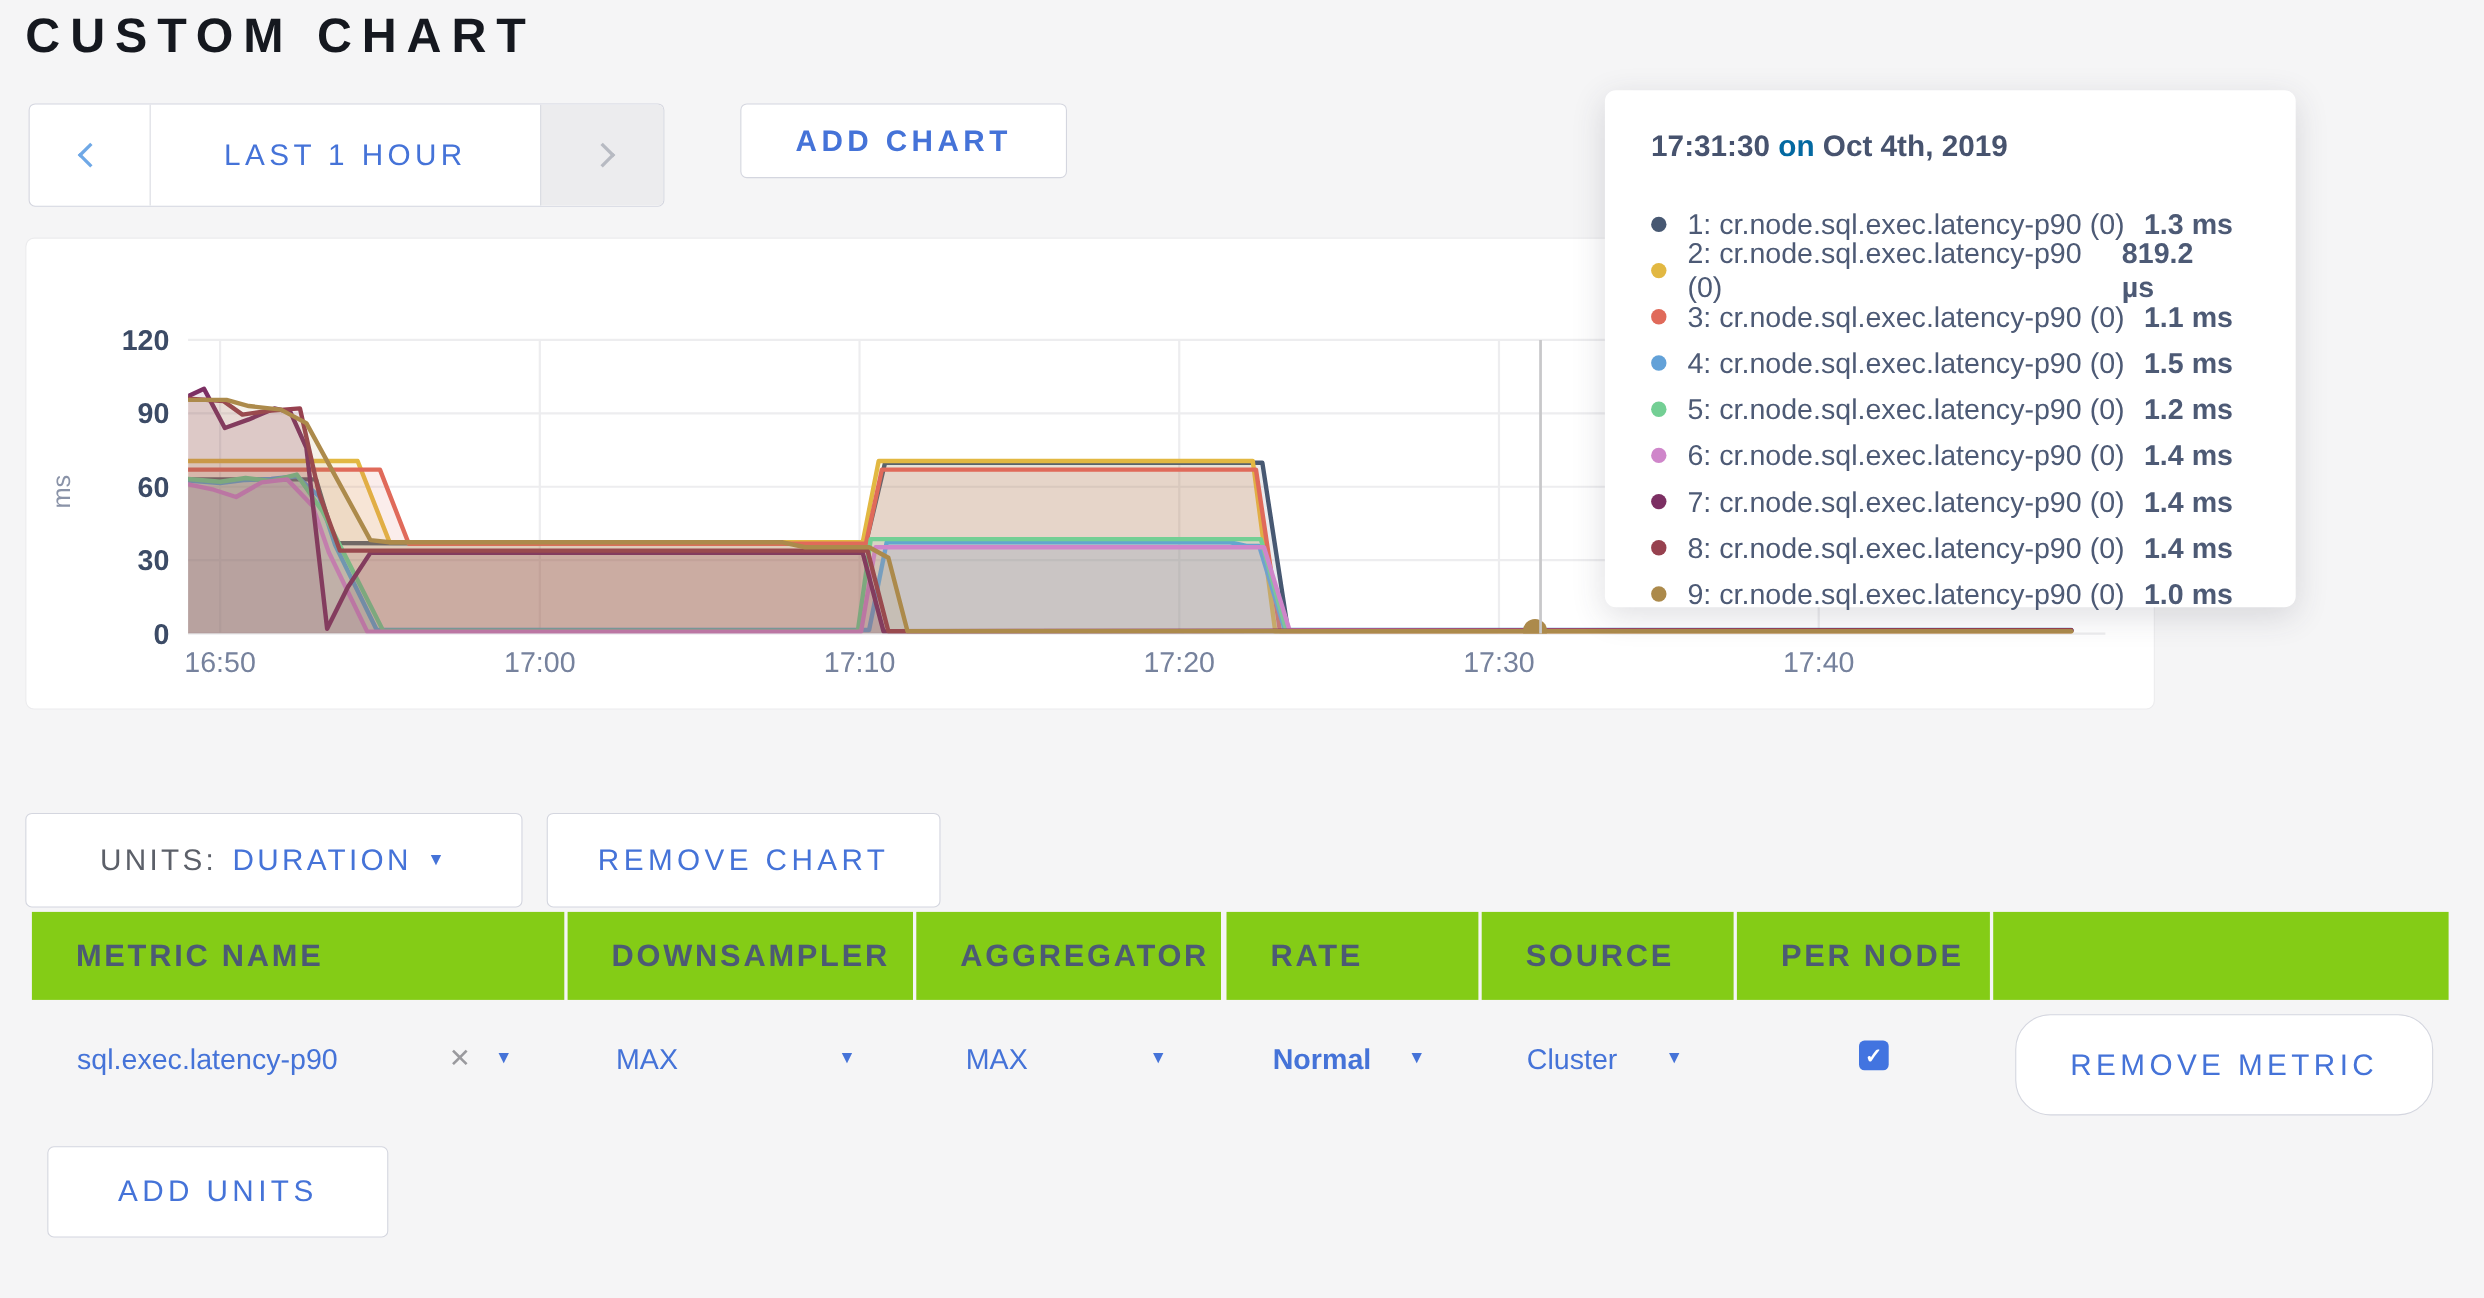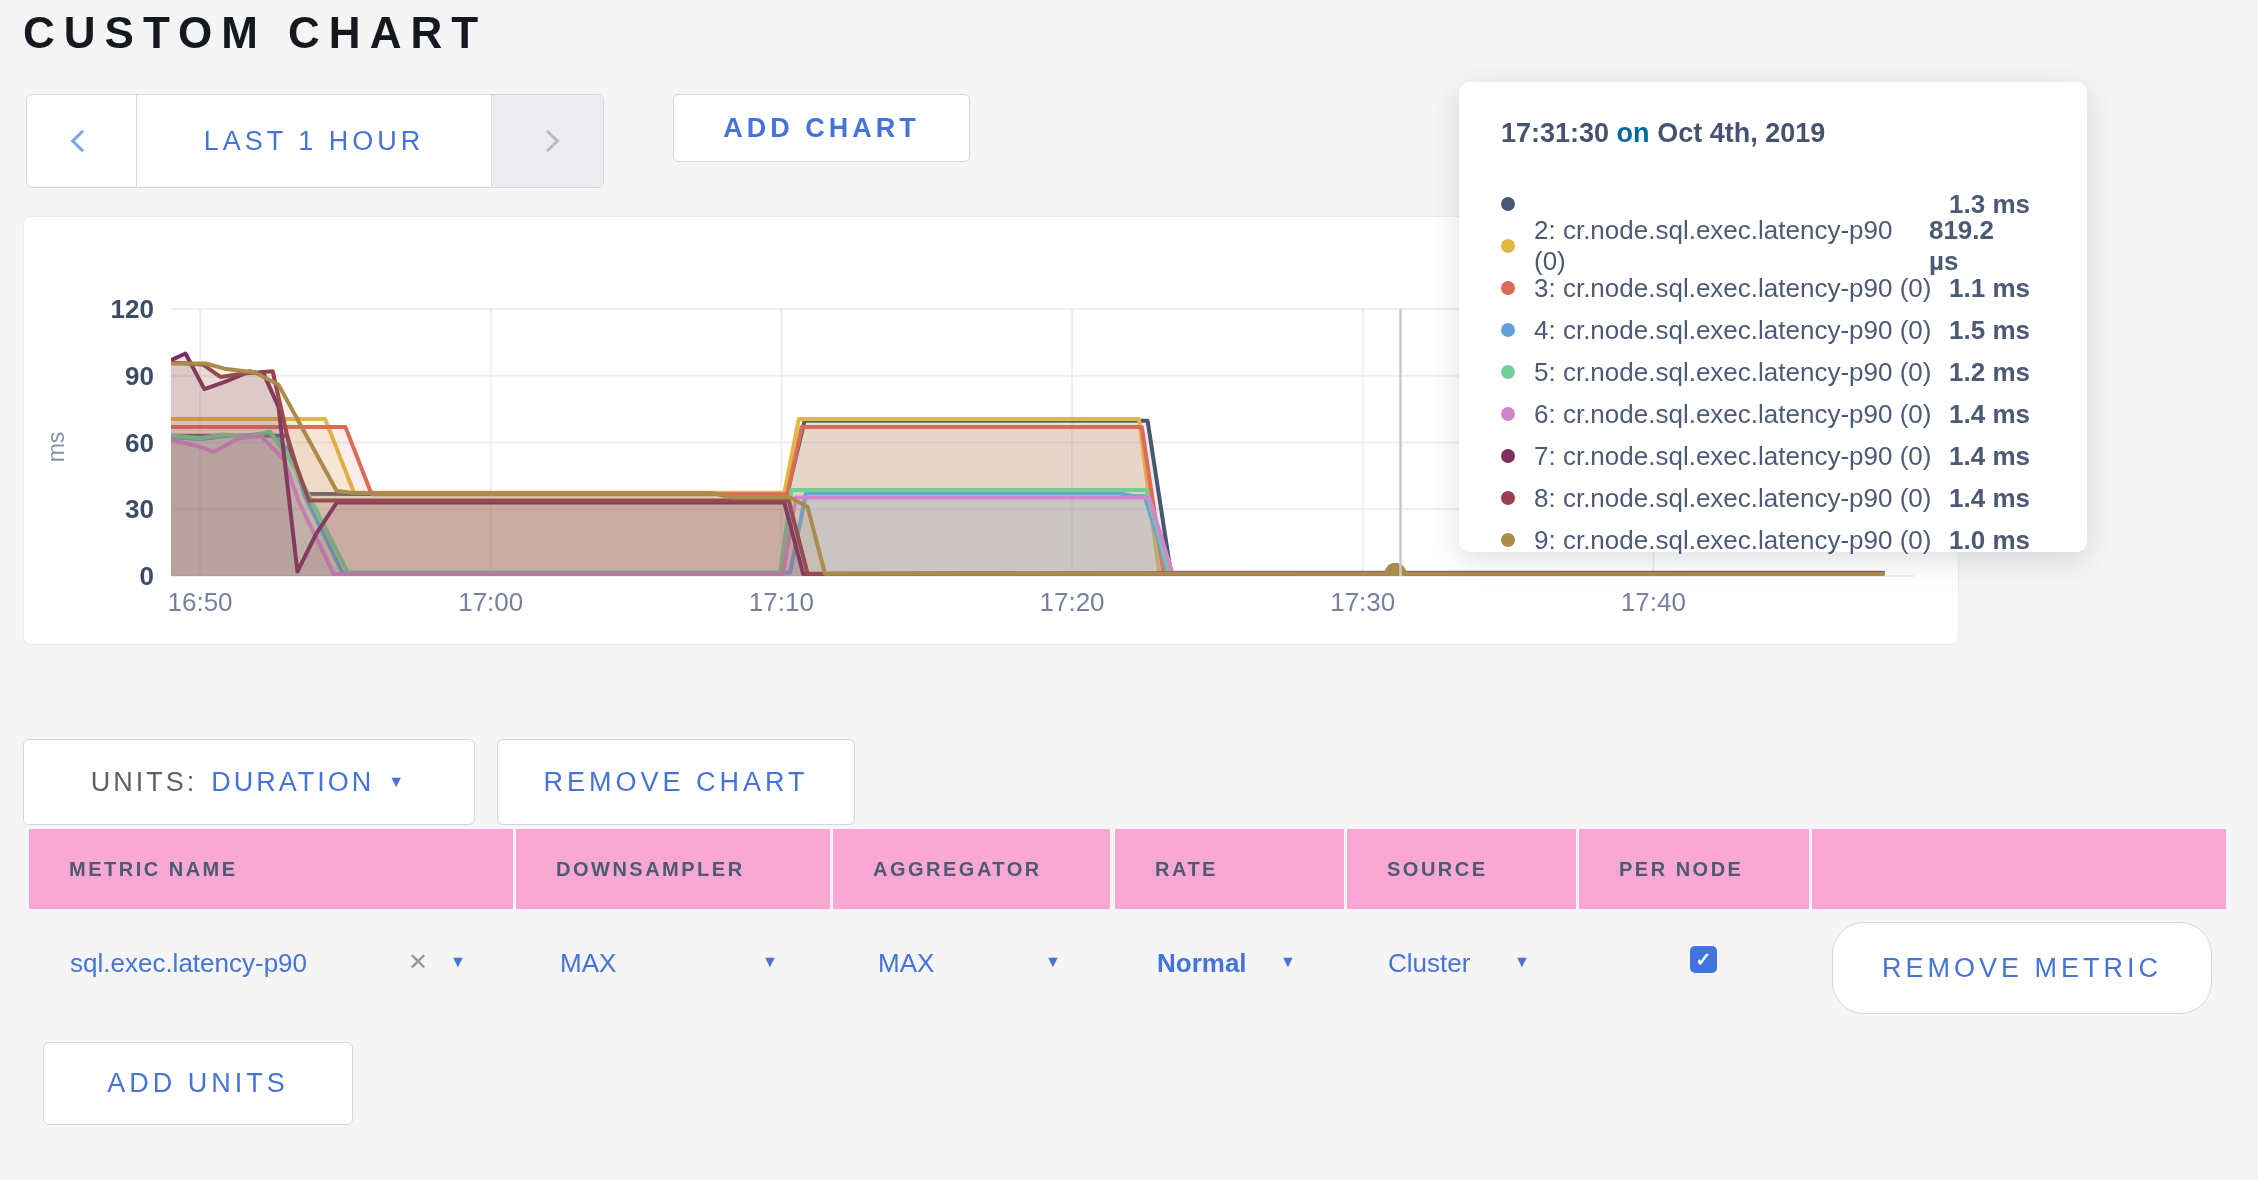--- a/index.html
+++ b/index.html
@@ -41,22 +41,22 @@
   .tt-dot { width:14px; height:14px; border-radius:50%; margin-right:19px; flex:none; }
   .tt-label { font-size:26px; color:#4d5a75; }
   .tt-value { margin-left:auto; font-size:26px; font-weight:700; color:#4d5a75; }
 
   
   .units-btn { left:23px; top:739px; width:452px; height:86px; gap:14px; letter-spacing:3px; }
   .units-btn .units-k { color:#5c6069; }
   .remove-chart-btn { left:497px; top:739px; width:358px; height:86px; }
 
   
-  .th-cell { position:absolute; top:829px; height:80px; background:#f9a8d4; display:flex;
-             align-items:center; padding-left:40px; font-size:20px; font-weight:700;
+  .th-cell { position:absolute; top:829px; height:80px; background:#84cc16; display:flex;
+             align-items:center; padding-left:40px; font-size:28px; font-weight:700;
              letter-spacing:2.5px; color:#4c5a74; }
   .cell-txt { position:absolute; font-size:26px; color:#4573d8; }
   .caret { position:absolute; font-size:16px; color:#4573d8; cursor:pointer; }
   .x-icon { position:absolute; font-size:24px; color:#9a9a9e; cursor:pointer; }
   .checkbox { position:absolute; left:1690px; top:946px; width:27px; height:27px;
               background:#4274e0; border-radius:5px; display:flex; align-items:center;
               justify-content:center; color:#fff; font-size:19px; font-weight:700; cursor:pointer; }
   .remove-metric-btn { left:1832px; top:922px; width:380px; height:92px;border-radius:32px; }
   .add-metric-btn { left:43px; top:1042px; width:310px; height:83px; }
 </style>
@@ -136,20 +136,21 @@
 
   <div class="tooltip">
     <div class="tt-head">
       <span>17:31:30</span>
       <span class="on">on</span>
       <span>Oct 4th, 2019</span>
     </div>
     <div class="tt-rows">
         <div class="tt-row">
           <span class="tt-dot" style="background: rgb(71, 88, 114);"></span>
+          <span class="tt-label">1: cr.node.sql.exec.latency-p90 (0)</span>
           <span class="tt-value">1.3 ms</span>
         </div>
         <div class="tt-row">
           <span class="tt-dot" style="background: rgb(226, 184, 66);"></span>
           <span class="tt-label">2: cr.node.sql.exec.latency-p90 (0)</span>
           <span class="tt-value">819.2 µs</span>
         </div>
         <div class="tt-row">
           <span class="tt-dot" style="background: rgb(224, 106, 90);"></span>
           <span class="tt-label">3: cr.node.sql.exec.latency-p90 (0)</span>

